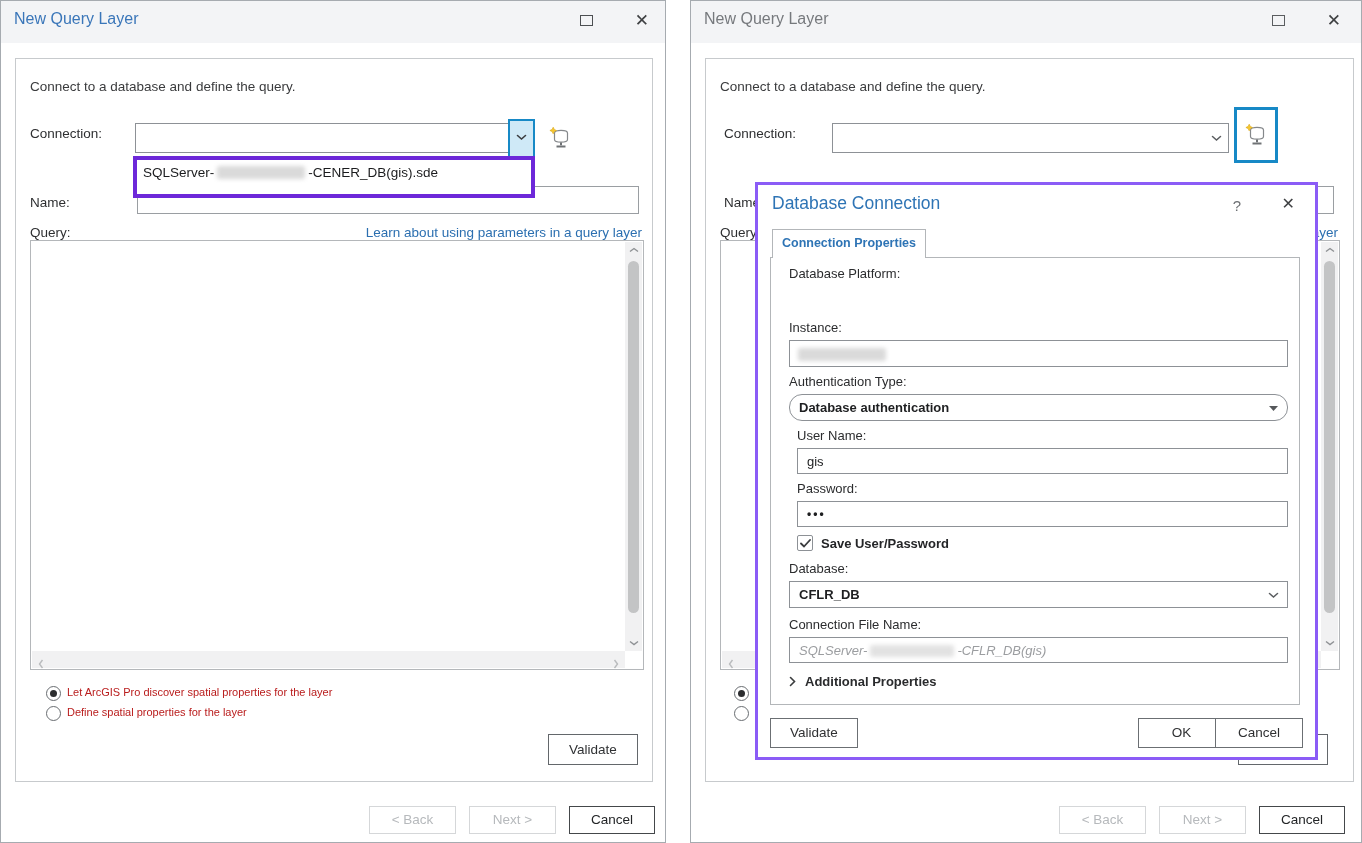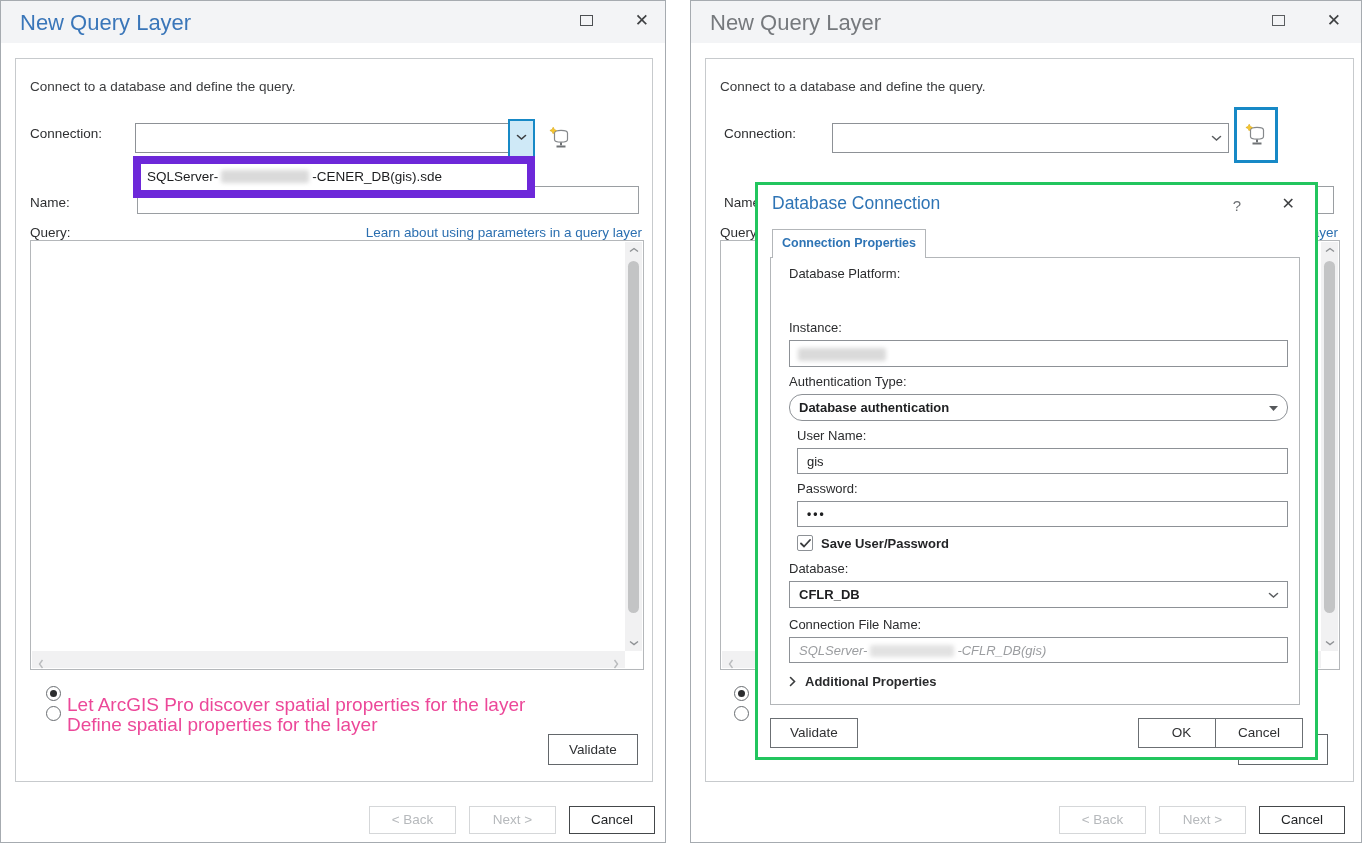--- a/index.html
+++ b/index.html
@@ -4,42 +4,42 @@
 <style>
   * { margin:0; padding:0; box-sizing:border-box; }
   html,body { width:1362px; height:843px; background:#ffffff; font-family:"Liberation Sans", sans-serif; }
   .stage { position:relative; width:1362px; height:843px; overflow:hidden; background:#fff; }
 
   
   .win { position:absolute; top:0; height:843px; background:#fff; border:1px solid #a6abb0; }
   #win-left  { left:0;   width:666px; }
   #win-right { left:690px; width:672px; }
   .titlebar { position:absolute; left:0; top:0; right:0; height:42px; background:#f3f4f6; }
-  .win-title { position:absolute; left:19px; top:9px; font-size:22px; }
+  .win-title { position:absolute; left:13px; top:9px; font-size:16px; }
   #win-left  .win-title { color:#3a76b9; }
   #win-right .win-title { color:#76797d; }
   .maxbox { position:absolute; top:14px; width:13px; height:11px; border:1px solid #4c4f52; }
   .closeglyph { position:absolute; top:9px; font-size:17px; color:#3f4143; }
   #win-right .maxbox { border-color:#5a5d60; }
 
   .panel { position:absolute; left:14px; top:57px; border:1px solid #c7cacd; background:#fff; }
   #win-left  .panel { width:638px; height:724px; }
   #win-right .panel { width:649px; height:724px; }
 
   .subtitle { position:absolute; left:14px; top:20px; font-size:13.5px; color:#3a3b3d; }
   .flabel { position:absolute; font-size:13.5px; color:#2e2f31; }
 
   
   .combo, .tinput { position:absolute; background:#fff; border:1px solid #8d9196; height:30px; font-size:13.5px; color:#222; }
   .tinput { border-color:#9a9ea2; height:28px; }
   .combo .chev-btn { position:absolute; right:2px; top:2px; bottom:2px; width:20px; display:flex; align-items:center; justify-content:center; }
 
   
   .arrow-highlight { position:absolute; left:492px; top:60px; width:27px; height:45px; border:2px solid #1789c6; background:#cfe9f7; display:flex; align-items:flex-start; justify-content:center; padding-top:13px; z-index:2; }
-  .dropdown-list { position:absolute; left:117px; top:97px; width:402px; height:42px; border:8px solid #6d28d9; background:#fff; z-index:3; }
+  .dropdown-list { position:absolute; left:117px; top:97px; width:402px; height:42px; border:4px solid #6d28d9; background:#fff; z-index:3; }
   .dropdown-item { height:25px; line-height:25px; padding-left:6px; font-size:13.5px; color:#1b1c1e; white-space:nowrap; overflow:hidden; }
 
   .blur-chunk { display:inline-block; width:88px; height:13px; background:#dadada; border-radius:2px; filter:blur(2px); vertical-align:middle; margin:0 3px 2px 3px; }
 
   .newconn-btn { position:absolute; width:28px; height:28px; display:flex; align-items:center; justify-content:center; }
   .icon-highlight { position:absolute; border:3px solid #1789c6; background:#fff; display:flex; align-items:center; justify-content:center; }
 
   .linktext { position:absolute; font-size:13.5px; color:#2b6fb0; }
 
   
@@ -49,31 +49,31 @@
   .vscroll { position:absolute; right:1px; top:1px; bottom:18px; width:17px; background:#f1f1f2; }
   .vthumb { position:absolute; left:3px; width:11px; top:19px; height:352px; background:#c3c4c5; border-radius:6px; }
   .varrow { position:absolute; left:0; right:0; display:flex; justify-content:center; }
   .varrow.up { top:5px; } .varrow.dn { bottom:5px; }
   .hscroll { position:absolute; left:1px; right:18px; bottom:1px; height:17px; background:#f1f1f2; }
   .harrow { position:absolute; top:4px; } .harrow.lf { left:6px; } .harrow.rt { right:6px; }
 
   
   .radio { position:absolute; width:15px; height:15px; border:1px solid #696d71; border-radius:50%; background:#fff; }
   .radio.sel::after { content:""; position:absolute; left:3px; top:3px; width:7px; height:7px; border-radius:50%; background:#2c2d2f; }
-  .radio-label { position:absolute; font-size:19px; color:#ec4899;margin-top:8px; }
+  .radio-label { position:absolute; font-size:11px; color:#b91c1c; }
 
   
   .btn { position:absolute; background:#fff; border:1px solid #63676b; color:#2f3133; font-size:13.5px; text-align:center; }
   .btn.h31 { height:31px; line-height:29px; }
   .btn.h28 { height:28px; line-height:26px; }
   .btn.disabled { border-color:#d5d7d9; color:#b6b9bc; }
   .btn.default { border-color:#44474a; color:#232527; }
 
   
-  .modal { position:absolute; left:755px; top:182px; width:563px; height:578px; border:3px solid #22c55e; background:#fff; z-index:10; }
+  .modal { position:absolute; left:755px; top:182px; width:563px; height:578px; border:3px solid #8b5cf6; background:#fff; z-index:10; }
   .modal-title { position:absolute; left:14px; top:8px; font-size:17.5px; color:#2e74b5; }
   .modal-help  { position:absolute; right:74px; top:12px; font-size:15px; color:#6d7073; }
   .modal-close { position:absolute; right:20px; top:9px; font-size:16px; color:#3f4143; }
   .tab { position:absolute; font-size:12.5px; text-align:center; }
   .tab.active { left:14px; top:44px; width:154px; height:29px; line-height:27px; border:1px solid #b3b6b9; border-bottom:none; background:#fff; color:#2e74b5; font-weight:bold; z-index:2; }
   .tab.inactive { left:168px; top:46px; width:237px; height:27px; line-height:25px; border:1px solid #c3c6c9; background:#fcfcfd; color:#8f9295; }
   .content-box { position:absolute; left:12px; top:72px; width:530px; height:448px; border:1px solid #b3b6b9; background:#fff; }
   .mlabel { position:absolute; font-size:13px; color:#2b2c2e; }
   .mctl { position:absolute; left:18px; width:499px; height:27px; border:1px solid #8d9196; background:#fff; font-size:13px; color:#1e1f21; }
   .mctl .val { position:absolute; left:9px; top:5px; }

